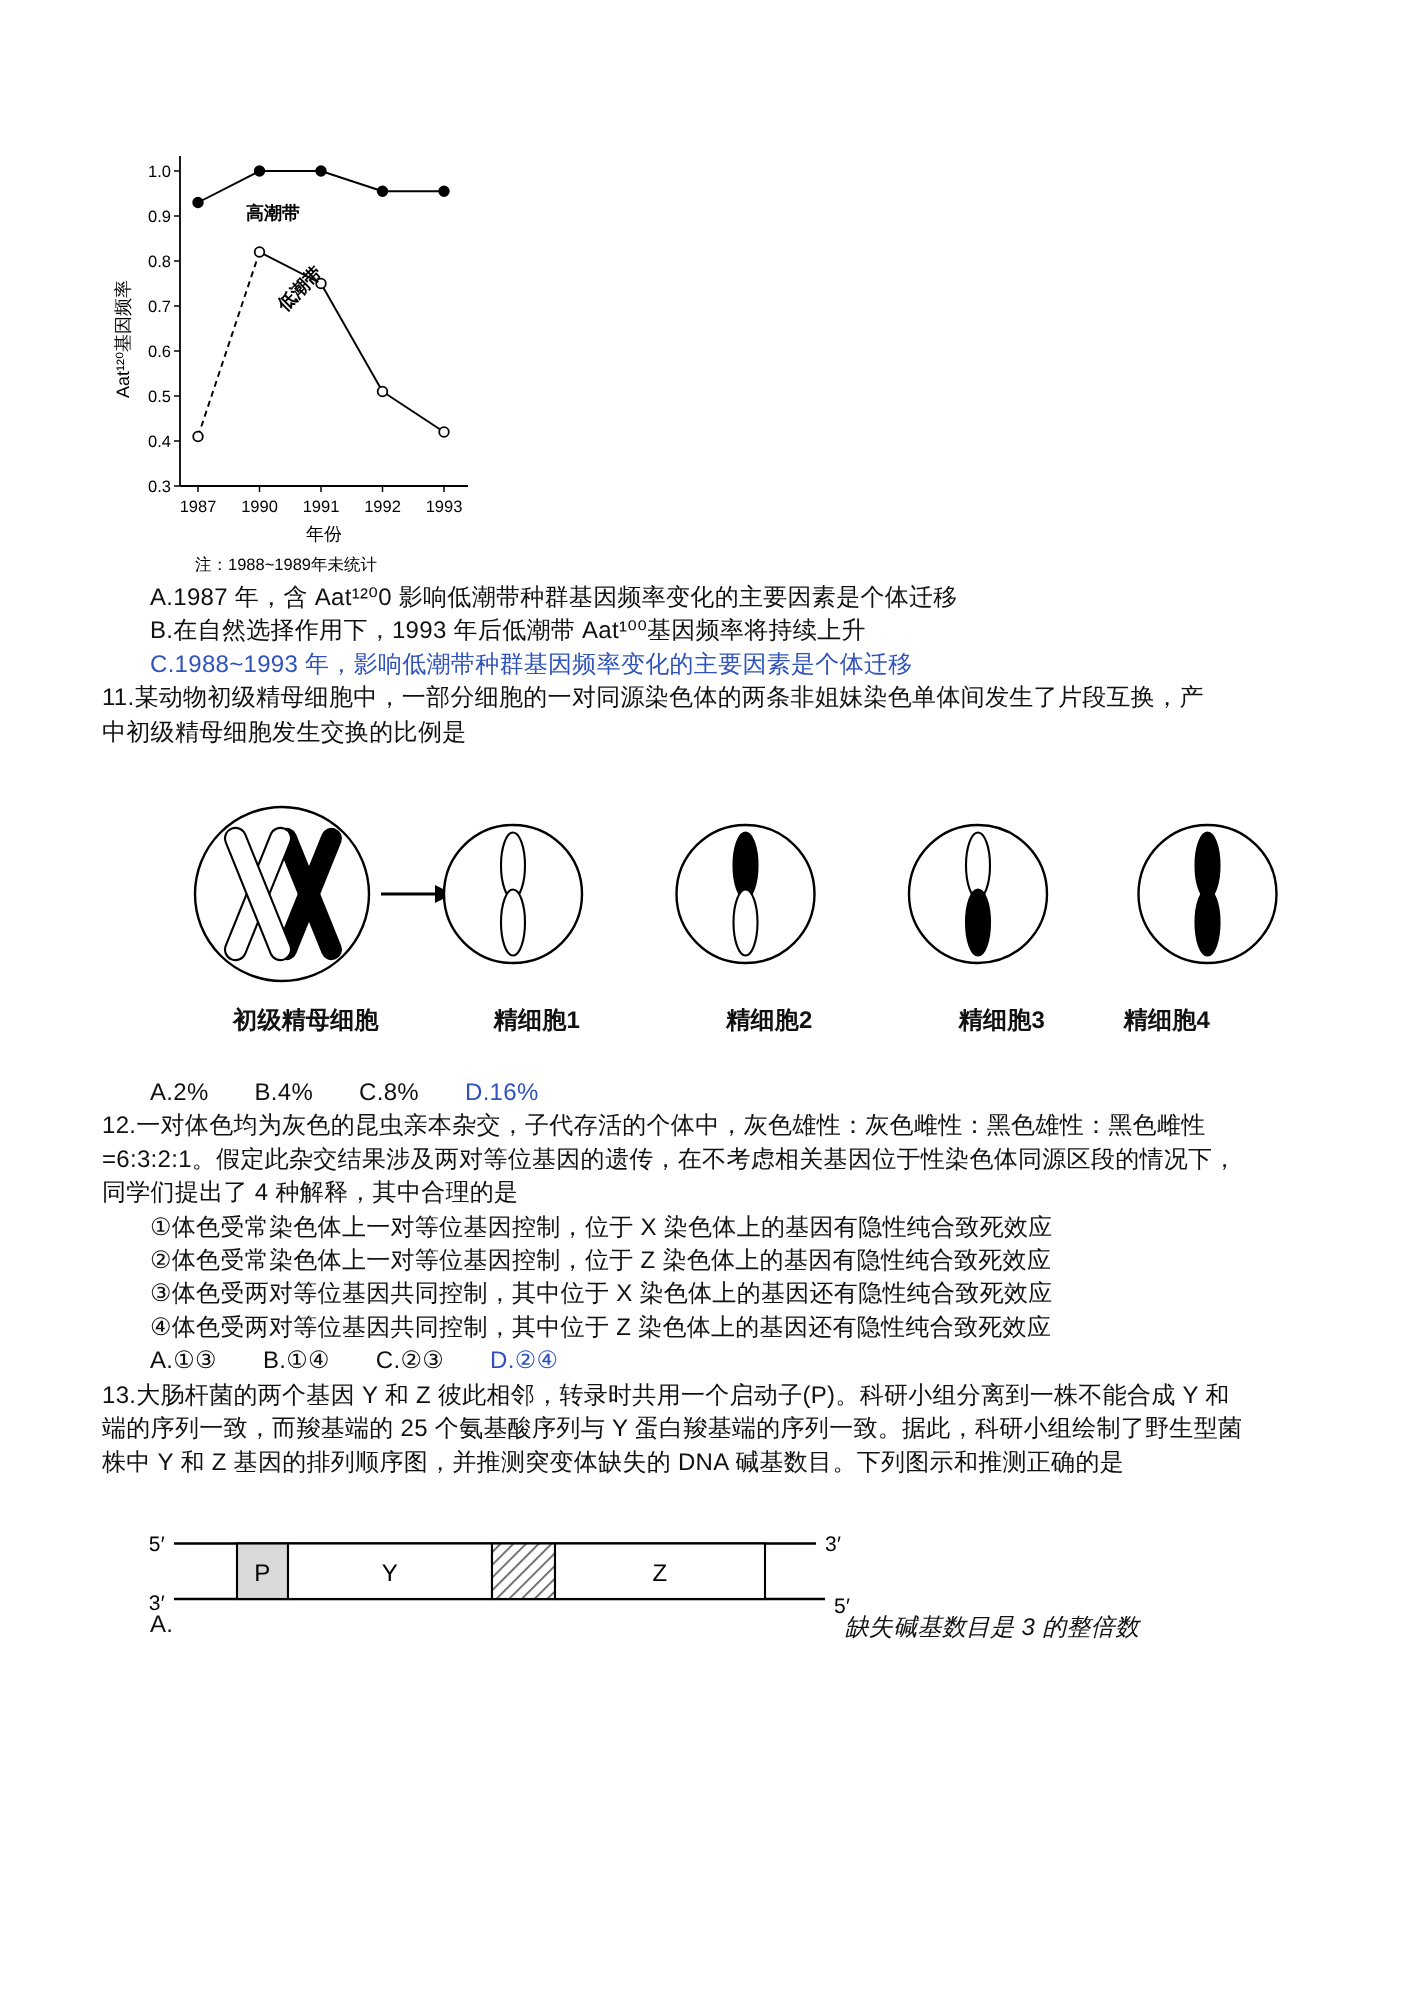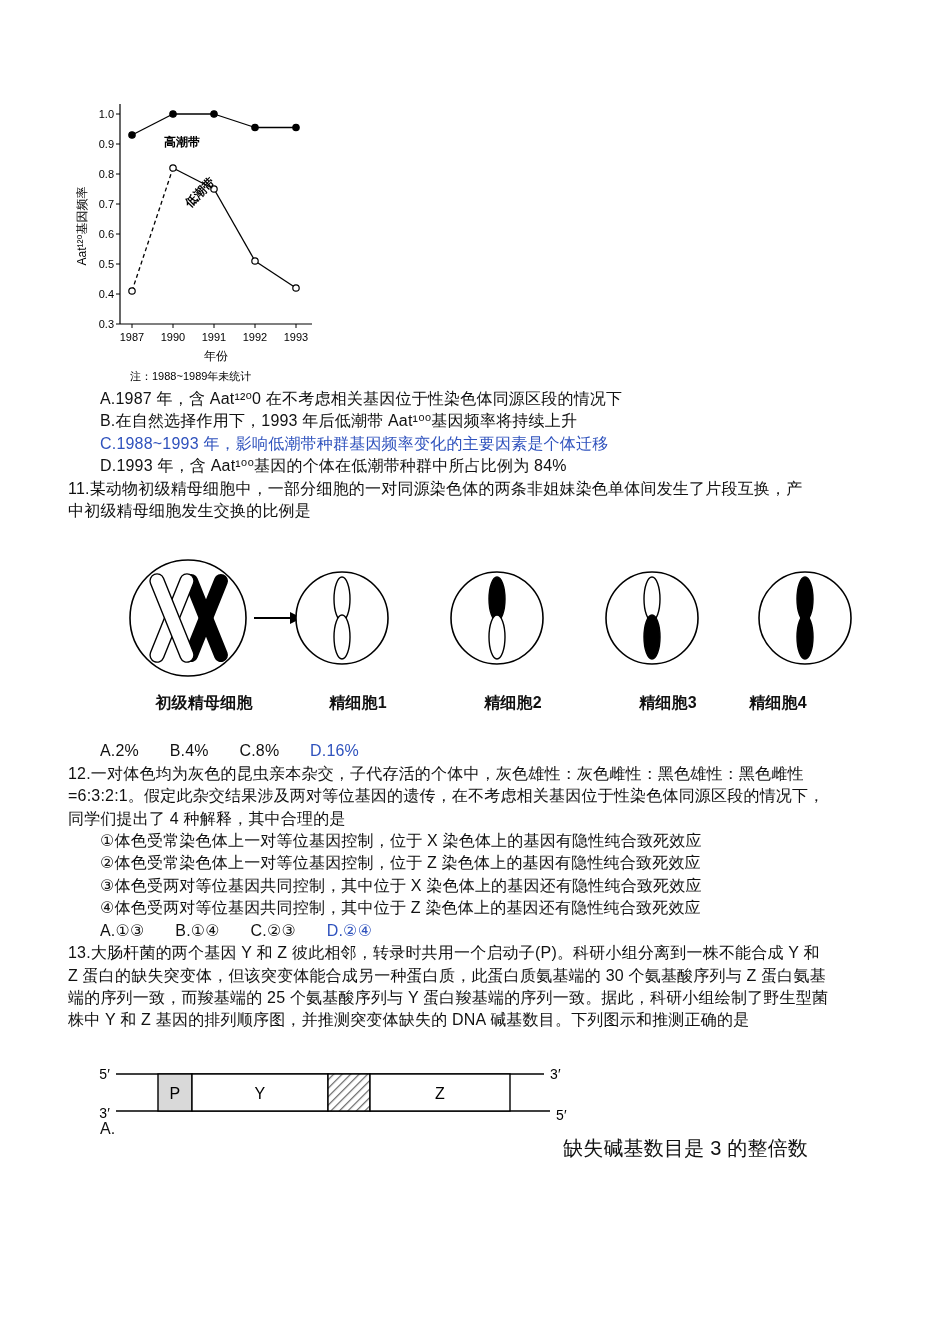--- a/index.html
+++ b/index.html
@@ -20,21 +20,21 @@
   .opt-row span{margin-right:26px;}
   #meiosis-diagram{position:relative;height:180px;margin-top:24px;margin-bottom:14px;}
   #meiosis-diagram svg{position:absolute;left:0;top:0;}
   .cell-label{
     position:absolute;top:146px;transform:translateX(-50%);
     font-weight:bold;font-size:16px;white-space:nowrap;margin-left:16px;
   }
   #dna-diagram{position:relative;height:84px;margin-top:24px;}
   #dna-diagram svg{position:absolute;left:20px;top:0;}
   #dna-option-a{position:absolute;left:32px;top:62px;font-size:16px;}
-  #dna-option-text{position:absolute;left:495px;top:81px;font-size:20px;white-space:nowrap;}
+  #dna-option-text{position:absolute;left:495px;top:64px;font-size:16px;white-space:nowrap;font-style:italic;}
   svg text{font-family:"Liberation Sans","DejaVu Sans",sans-serif;}
 </style>
 </head>
 <body>
 
 <div id="chart-block">
   <svg id="freq-chart" width="250" height="292" viewBox="0 0 250 292">
       <line x1="48" y1="8" x2="48" y2="228" stroke="#000" stroke-width="1.2"></line>
       <line x1="48" y1="228" x2="240" y2="228" stroke="#000" stroke-width="1.2"></line>
       <line x1="44" y1="18" x2="48" y2="18" stroke="#000" stroke-width="1"></line>
@@ -84,24 +84,23 @@
       <text x="92" y="50" font-size="12" font-weight="bold">高潮带</text>
       <text x="118" y="112" font-size="12" font-weight="bold" transform="rotate(-45 118 112)">低潮带</text>
       <text x="14" y="130" font-size="12" text-anchor="middle" transform="rotate(-90 14 130)">Aat¹²⁰基因频率</text>
       <text x="144" y="264" font-size="12" text-anchor="middle">年份</text>
       <text x="58" y="284" font-size="11">注：1988~1989年未统计</text>
     </svg>
 </div>
 
 <div id="content">
 
-  <div class="line indent">A.1987 年，含 Aat¹²⁰0 在不考虑相关基因位于性染色体同源区段的情况下</div>
+  <div class="line indent">A.1987 年，含 Aat¹²⁰0 影响低潮带种群基因频率变化的主要因素是个体迁移</div>
   <div class="line indent">B.在自然选择作用下，1993 年后低潮带 Aat¹⁰⁰基因频率将持续上升</div>
   <div class="line indent blue">C.1988~1993 年，影响低潮带种群基因频率变化的主要因素是个体迁移</div>
-  <div class="line indent">D.1993 年，含 Aat¹⁰⁰基因的个体在低潮带种群中所占比例为 84%</div>
 
   <div class="line">11.某动物初级精母细胞中，一部分细胞的一对同源染色体的两条非姐妹染色单体间发生了片段互换，产</div>
   <div class="line">中初级精母细胞发生交换的比例是</div>
 
   <div id="meiosis-diagram">
     <svg width="818" height="148" viewBox="0 0 818 148">
 
       <g>
         <circle cx="120" cy="72" r="58" fill="#fff" stroke="#000" stroke-width="1.6"></circle>
 
@@ -167,21 +166,20 @@
   <div class="line indent">③体色受两对等位基因共同控制，其中位于 X 染色体上的基因还有隐性纯合致死效应</div>
   <div class="line indent">④体色受两对等位基因共同控制，其中位于 Z 染色体上的基因还有隐性纯合致死效应</div>
   <div class="line opt-row">
     <span>A.①③</span>
     <span>B.①④</span>
     <span>C.②③</span>
     <span class="blue">D.②④</span>
   </div>
 
   <div class="line">13.大肠杆菌的两个基因 Y 和 Z 彼此相邻，转录时共用一个启动子(P)。科研小组分离到一株不能合成 Y 和</div>
-  <div class="line">Z 蛋白的缺失突变体，但该突变体能合成另一种蛋白质，此蛋白质氨基端的 30 个氨基酸序列与 Z 蛋白氨基</div>
   <div class="line">端的序列一致，而羧基端的 25 个氨基酸序列与 Y 蛋白羧基端的序列一致。据此，科研小组绘制了野生型菌</div>
   <div class="line">株中 Y 和 Z 基因的排列顺序图，并推测突变体缺失的 DNA 碱基数目。下列图示和推测正确的是</div>
 
   <div id="dna-diagram">
     <svg width="520" height="82" viewBox="0 0 520 82">
       <defs>
         <pattern id="hatch" width="6" height="6" patternUnits="userSpaceOnUse" patternTransform="rotate(45)">
           <rect width="6" height="6" fill="#fff"></rect>
           <line x1="0" y1="0" x2="0" y2="6" stroke="#666" stroke-width="2.4"></line>
         </pattern>

